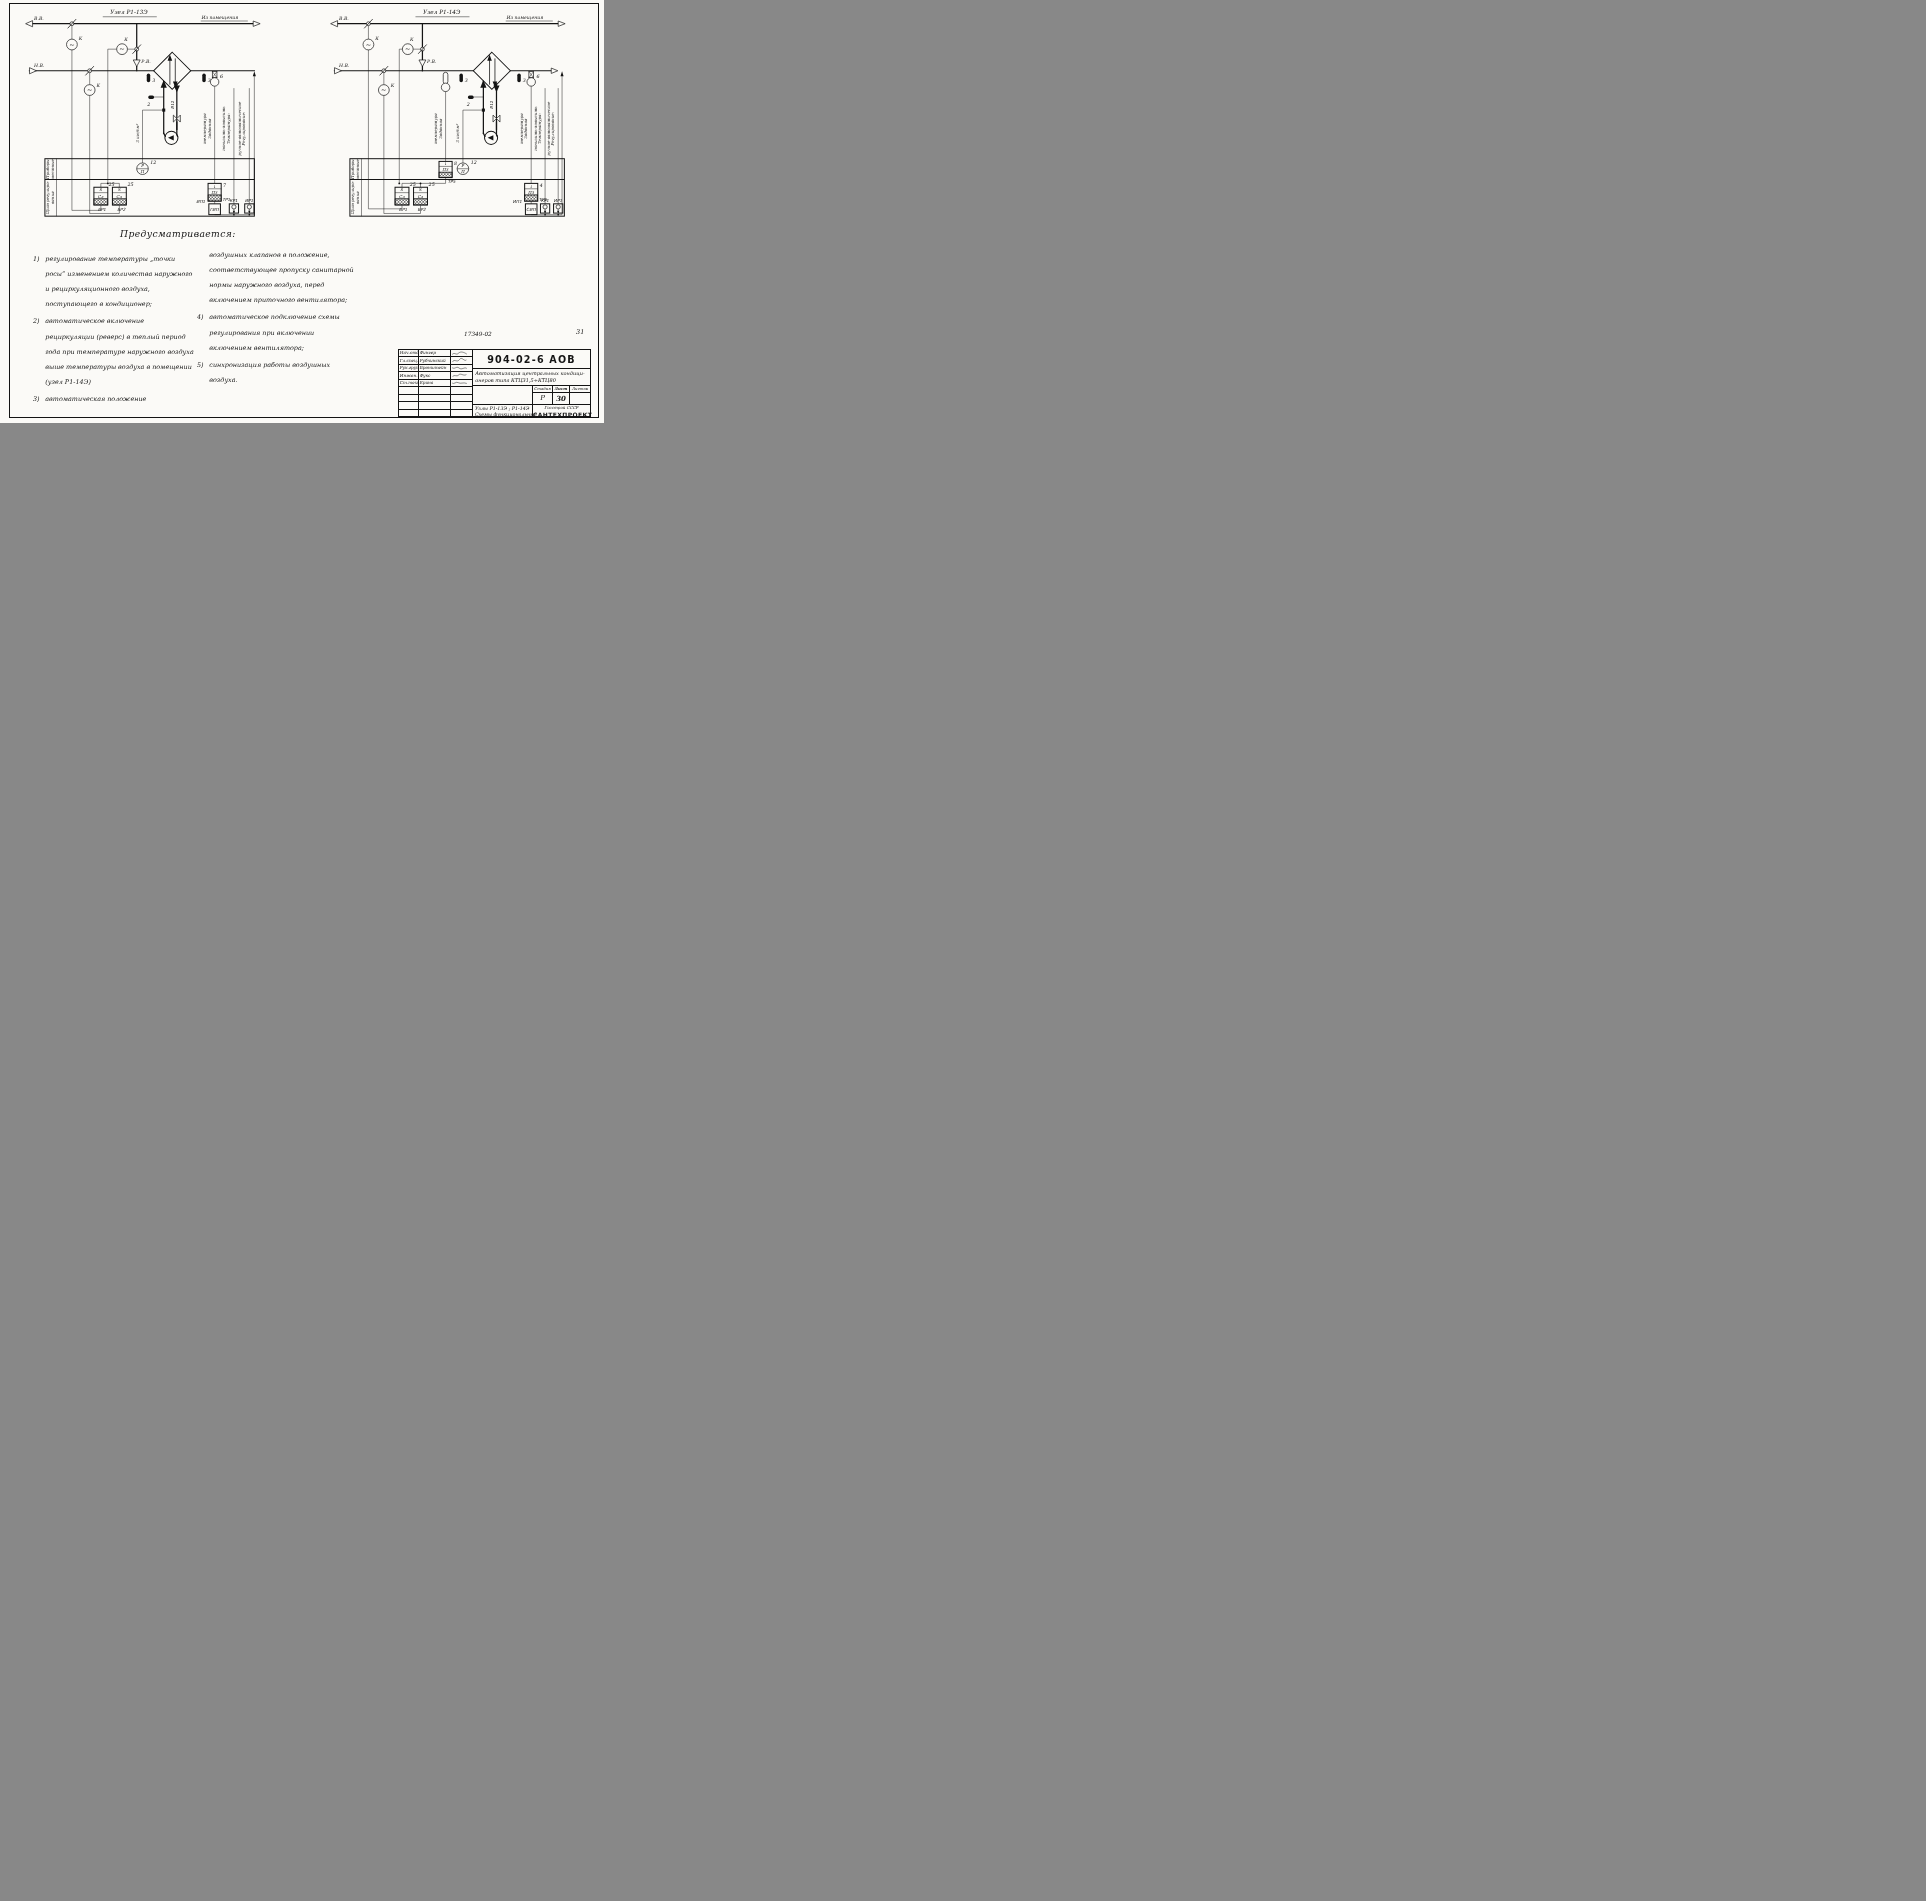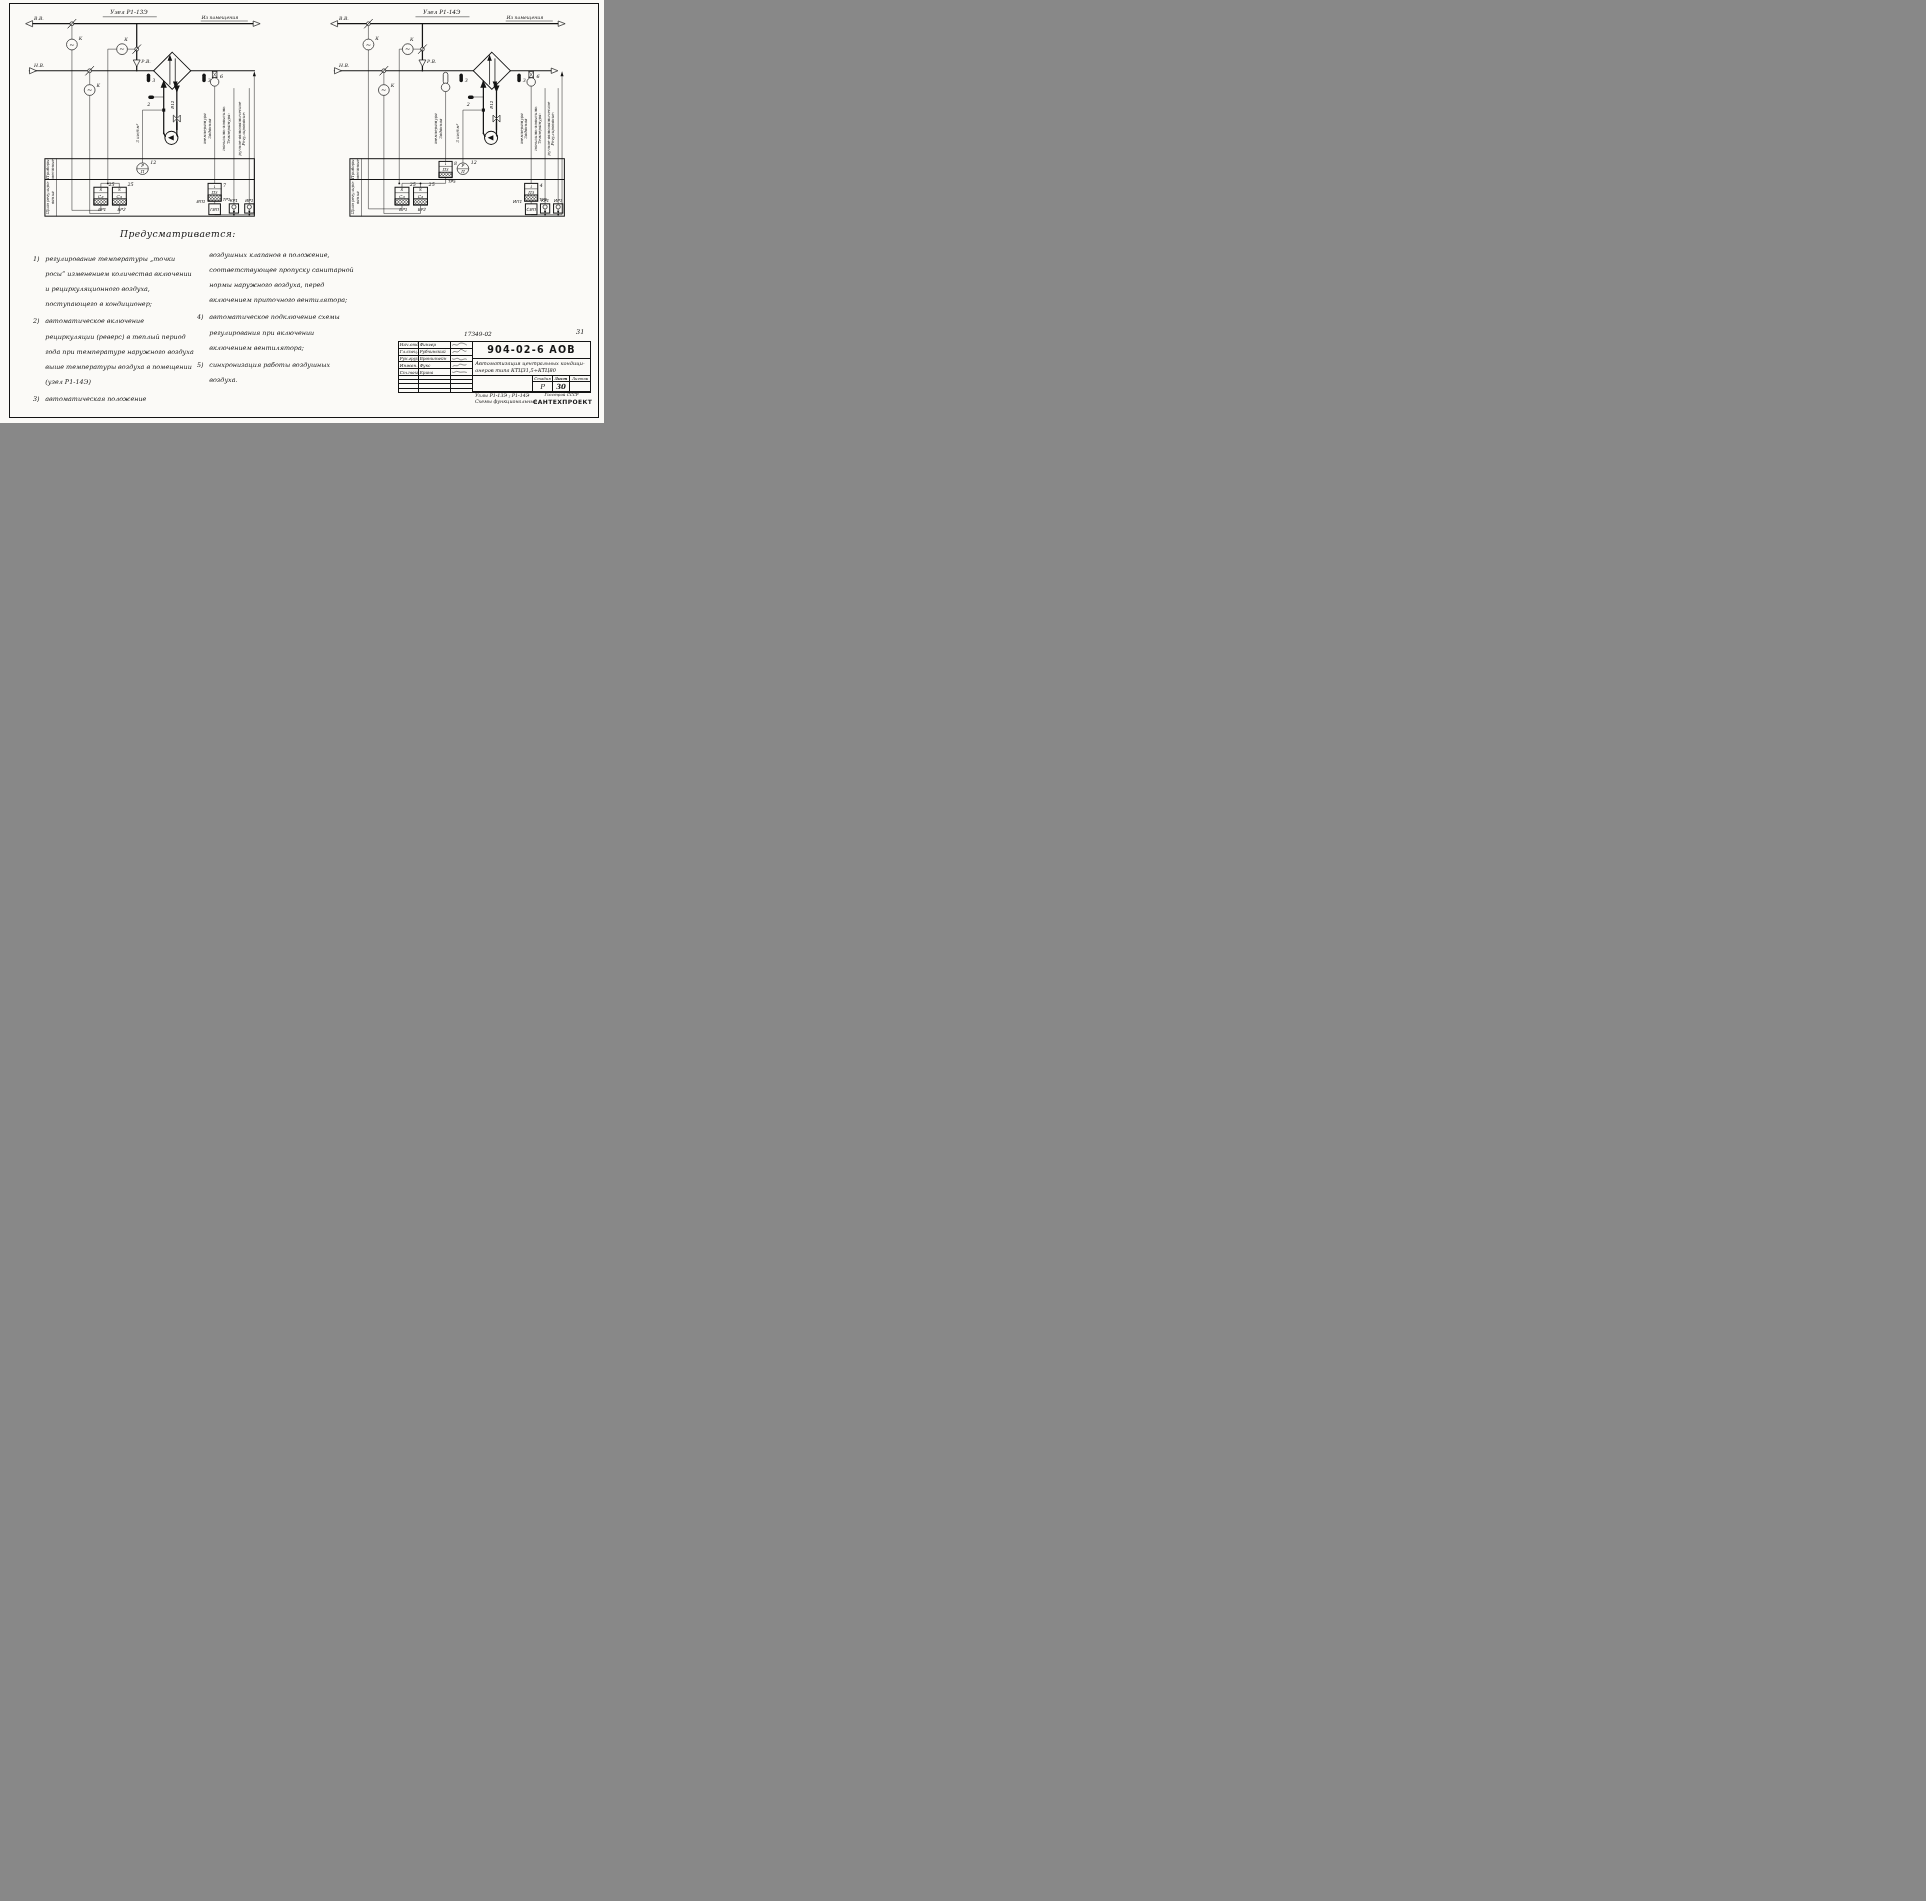--- a/index.html
+++ b/index.html
@@ -22,21 +22,21 @@
   .num{font:italic 12.5px "DejaVu Serif",serif;}
   .mid{text-anchor:middle;}
   .notes{position:absolute;left:33px;top:228px;width:347px;}
   .nhead{font:italic 9.2px "DejaVu Serif",serif;margin:0 0 13px 87px;letter-spacing:0.4px;}
   .ncol{position:absolute;width:161px;}
   .ni{display:flex;margin:0 0 2.3px 0;font:italic 6.4px "DejaVu Serif",serif;line-height:2.35;}
   .nn{flex:none;width:12.3px;}
   .tbwrap{position:absolute;left:398px;top:341px;width:193px;}
   .docnum{position:absolute;left:464px;top:331px;font:italic 5.8px "DejaVu Serif",serif;}
   .pagenum{position:absolute;left:576px;top:328px;font:italic 6.5px "DejaVu Serif",serif;}
-  .tb{position:relative;width:193px;height:52px;border:0.9px solid #141414;box-sizing:border-box;}
+  .tb{position:relative;width:193px;height:68px;border:0.9px solid #141414;box-sizing:border-box;margin-top:8px;}
   .tb,.tb *{box-sizing:border-box;}
   .sgn{position:absolute;left:0;top:0;width:74px;height:100%;border-right:0.9px solid #141414;
        display:flex;flex-direction:column;}
   .srow{flex:1;display:flex;border-bottom:0.5px solid #141414;}
   .srow:last-child{border-bottom:none;}
   .sc{border-right:0.5px solid #141414;overflow:hidden;white-space:nowrap;
       font:italic 4.2px "DejaVu Serif",serif;padding:0.4px 0.8px;}
   .sc.role{width:20px;}
   .sc.name{width:32px;}
   .sc.sig{width:21.6px;border-right:none;display:flex;align-items:center;}
@@ -464,21 +464,21 @@
       <polyline class="tn" points="612,533 612,170"></polyline>
       <polygon class="fil" points="608,174 616,174 612,161"></polygon>
     </g>
   </svg>
 
   <div class="notes">
     <p class="nhead">Предусматривается:</p>
     <div class="ncol" style="left:0;top:24px">
       <div class="ni">
         <span class="nn">1)</span>
-        <span>регулирование температуры „точки росы” изменением количества включении и рециркуляционного воздуха, поступающего в кондиционер;</span>
+        <span>регулирование температуры „точки росы” изменением количества наружного и рециркуляционного воздуха, поступающего в кондиционер;</span>
       </div>
       <div class="ni">
         <span class="nn">2)</span>
         <span>автоматическое включение рециркуляции (реверс) в теплый период года при температуре наружного воздуха выше температуры воздуха в помещении (узел Р1-14Э)</span>
       </div>
       <div class="ni">
         <span class="nn">3)</span>
         <span>автоматическая положение</span>
       </div>
     </div>

